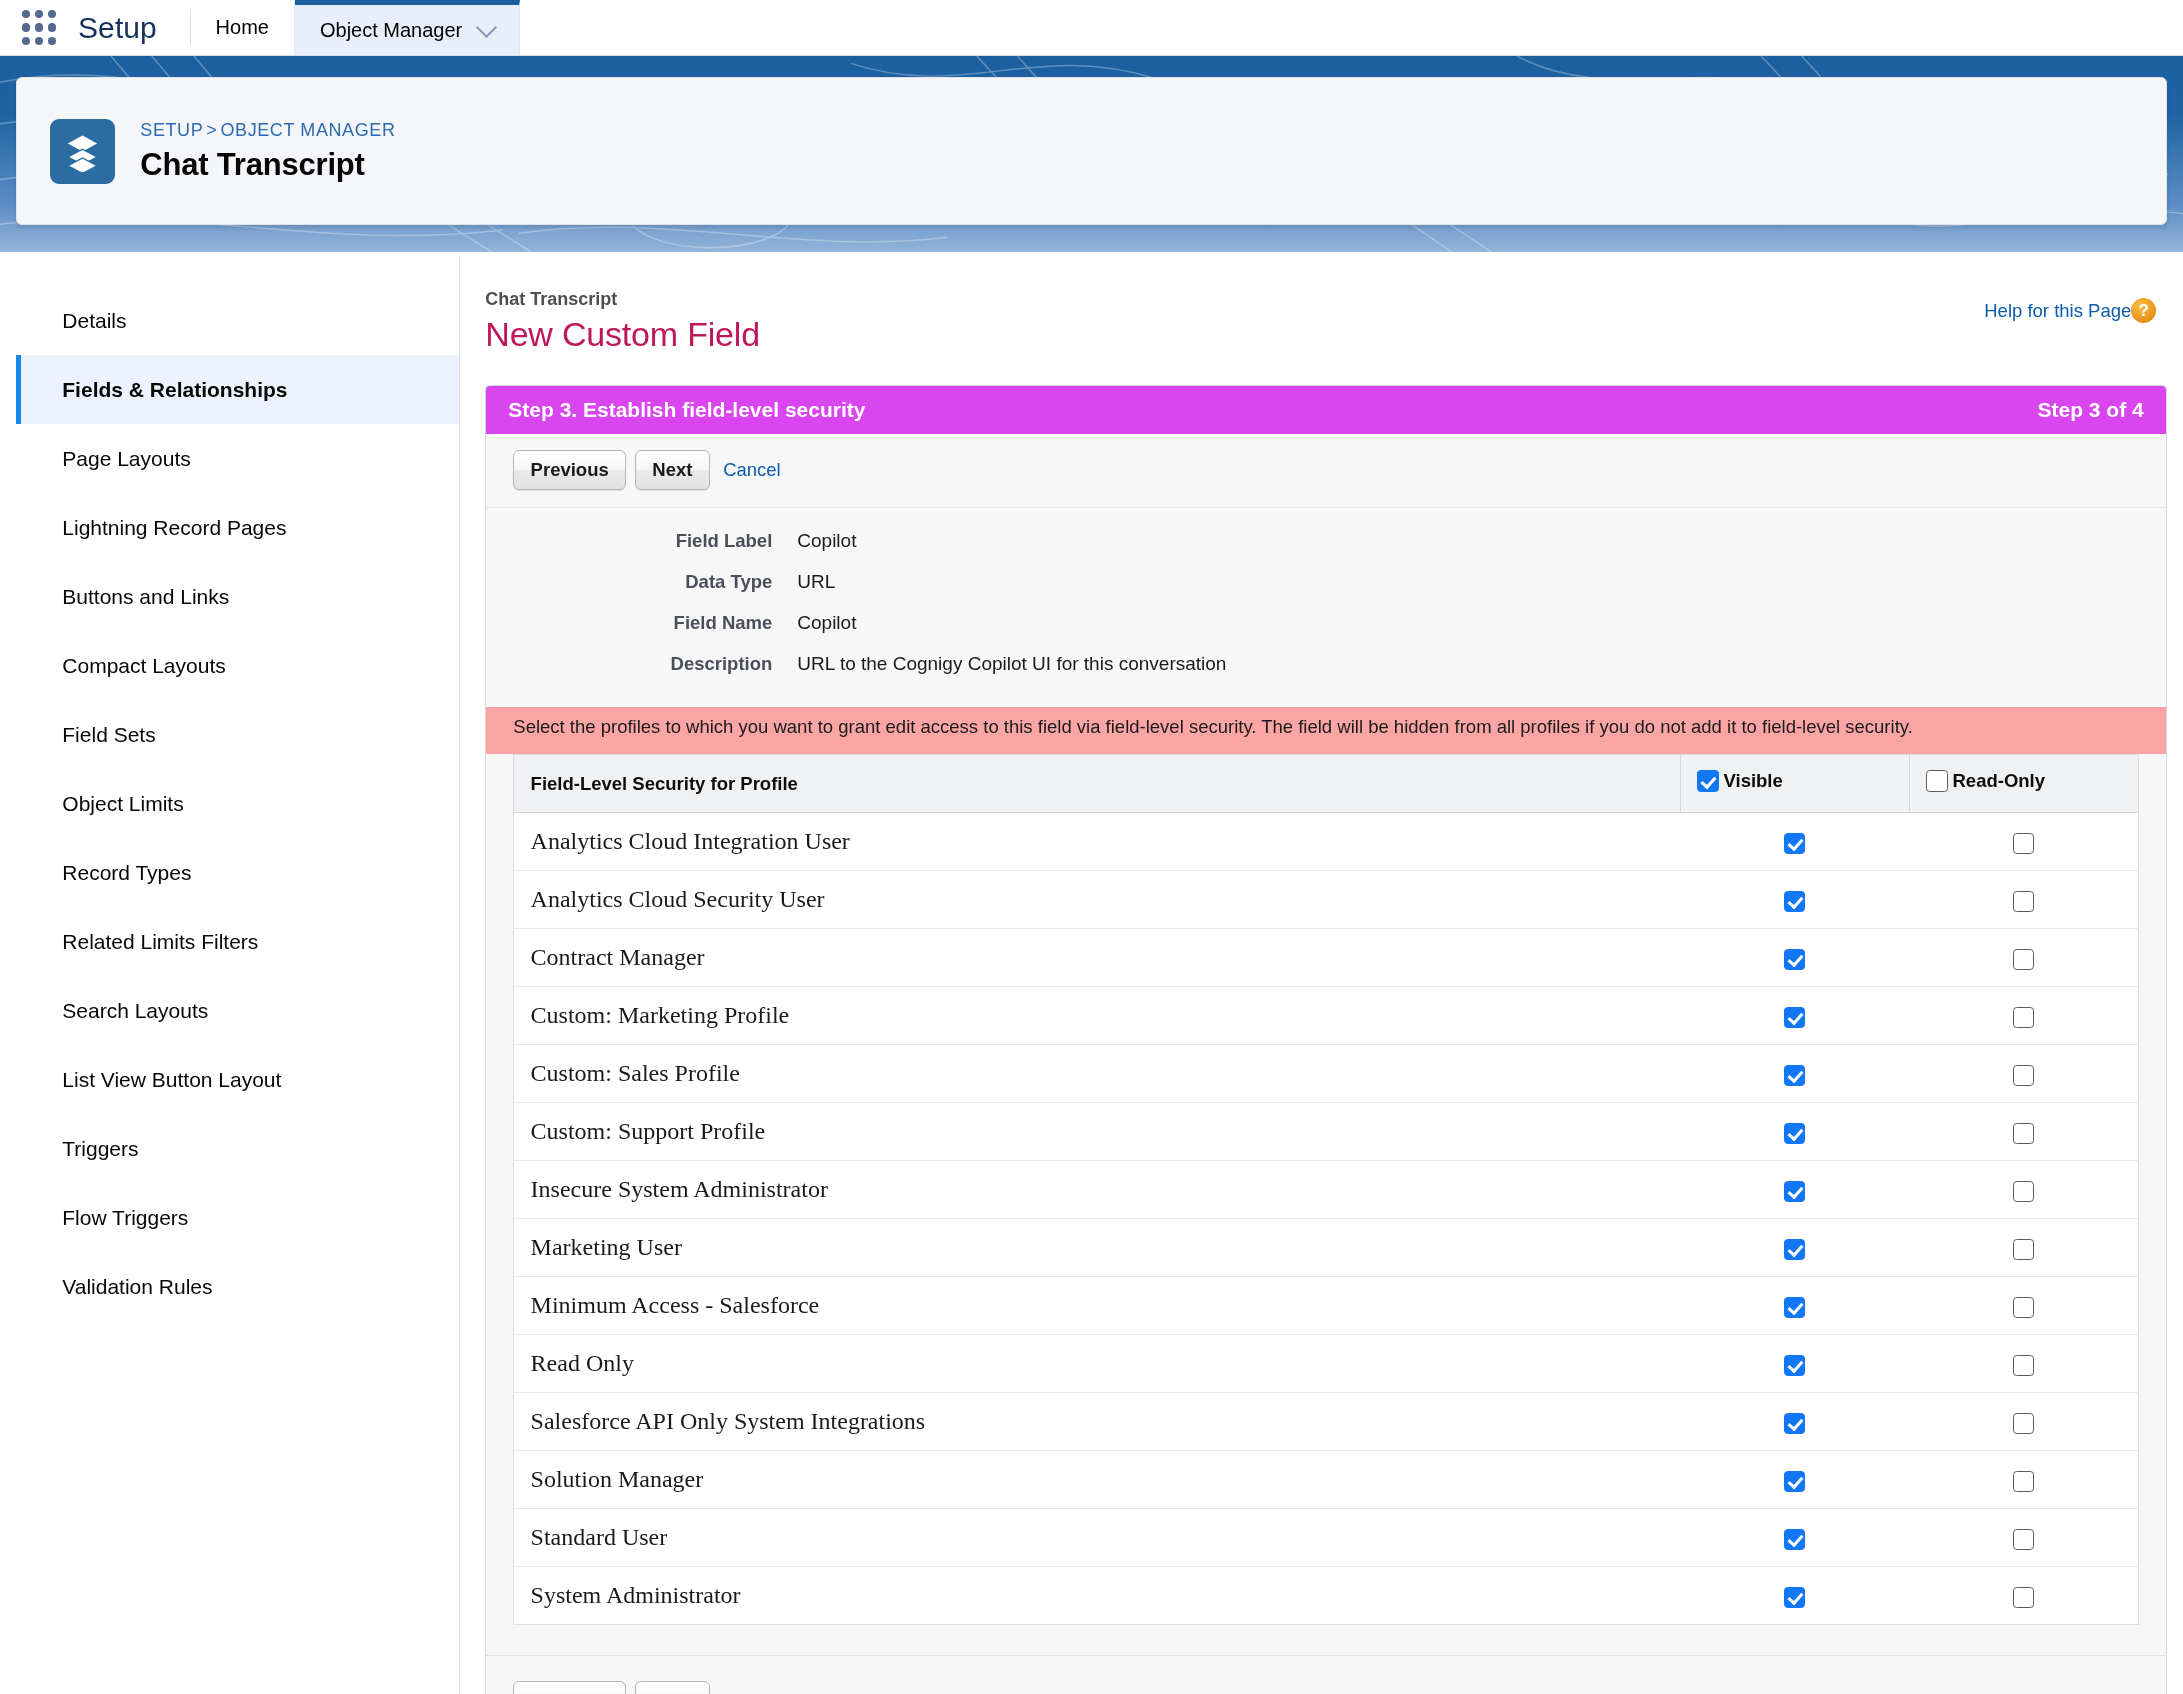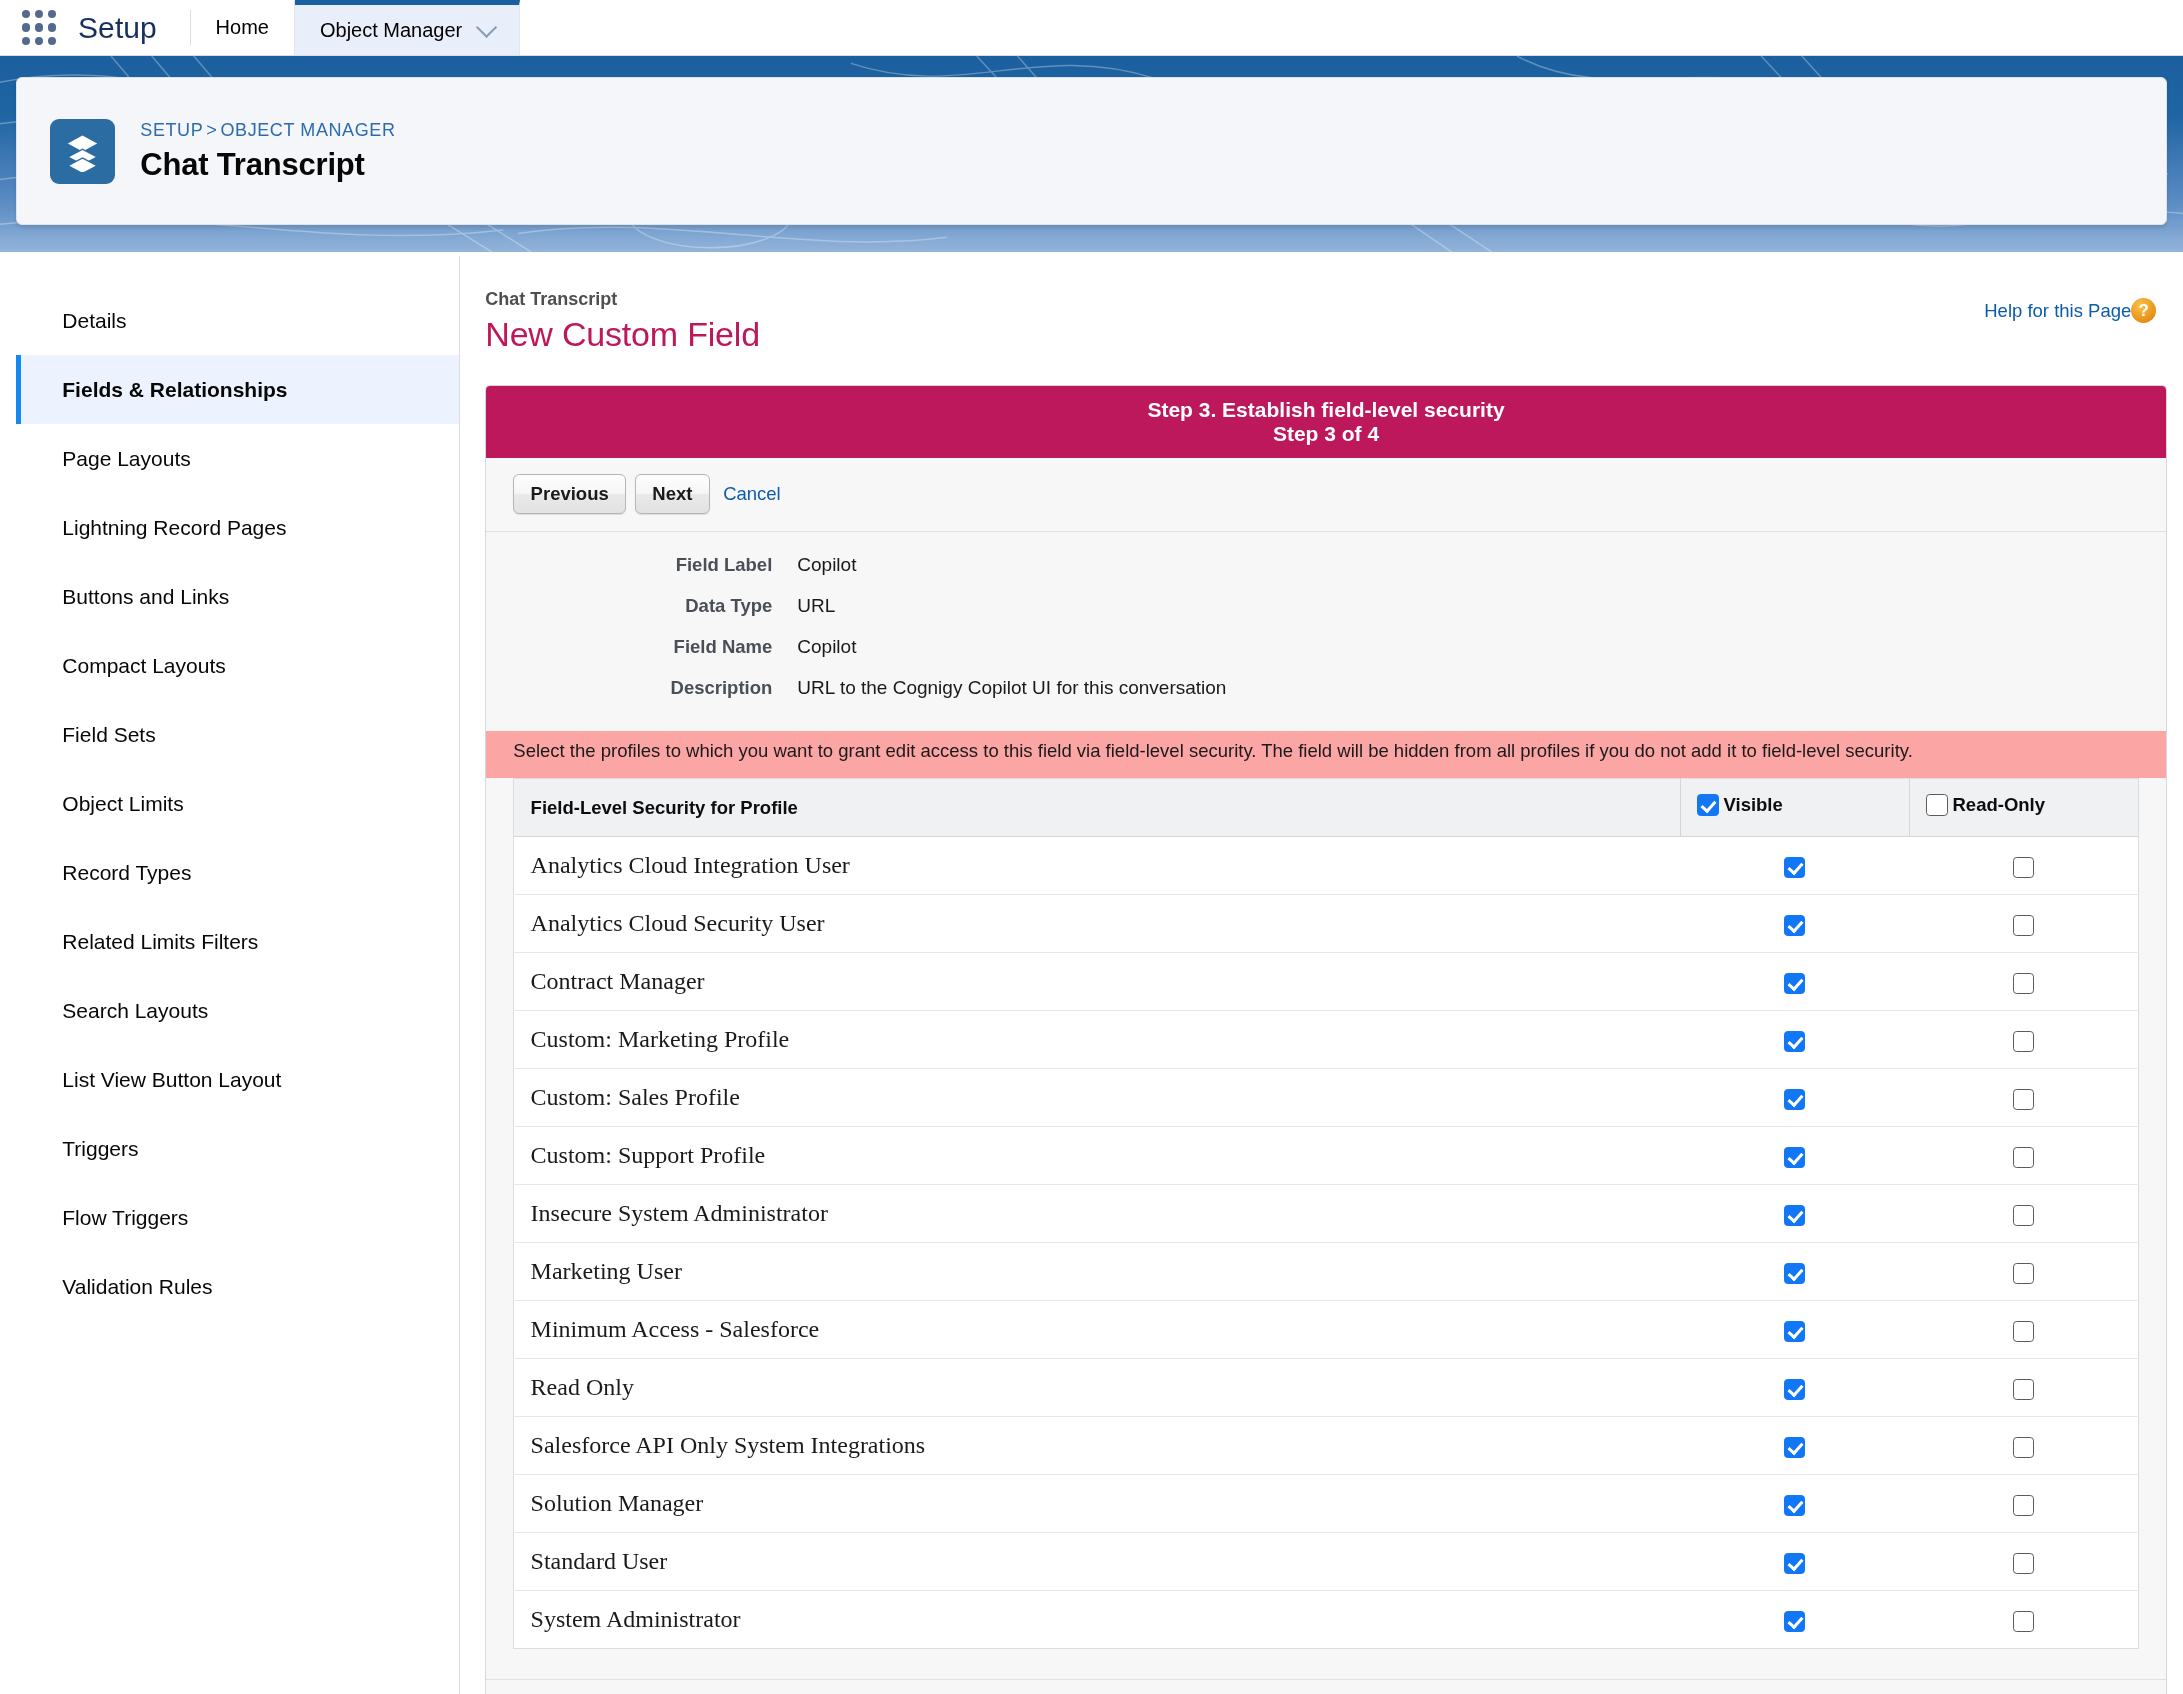--- a/index.html
+++ b/index.html
@@ -203,30 +203,29 @@
 
   
   .wizard {
     margin-top: 31px;
     border: 0.7px solid #d4d7dd;
     border-radius: 4.4px;
     background: #f7f7f8;
     overflow: hidden;
   }
   .step-bar {
-    background: #be185d;
+    background: #d946ef;
     color: #ffffff;
     font-size: 21px;
     font-weight: bold;
-    padding: 12px 14px;
+    padding: 12px 22px;
     display: flex;
     justify-content: space-between;
     align-items: center;
     border-radius: 3.7px 3.7px 0 0;
-    flex-direction: column;
   }
   .btn-row {
     display: flex;
     justify-content: flex-start;
     align-items: center;
     gap: 9px;
     padding: 16.3px 27px;
     background: #f7f7f8;
   }
   .btn-row.top { border-bottom: 0.7px solid #e0e1e4; }

